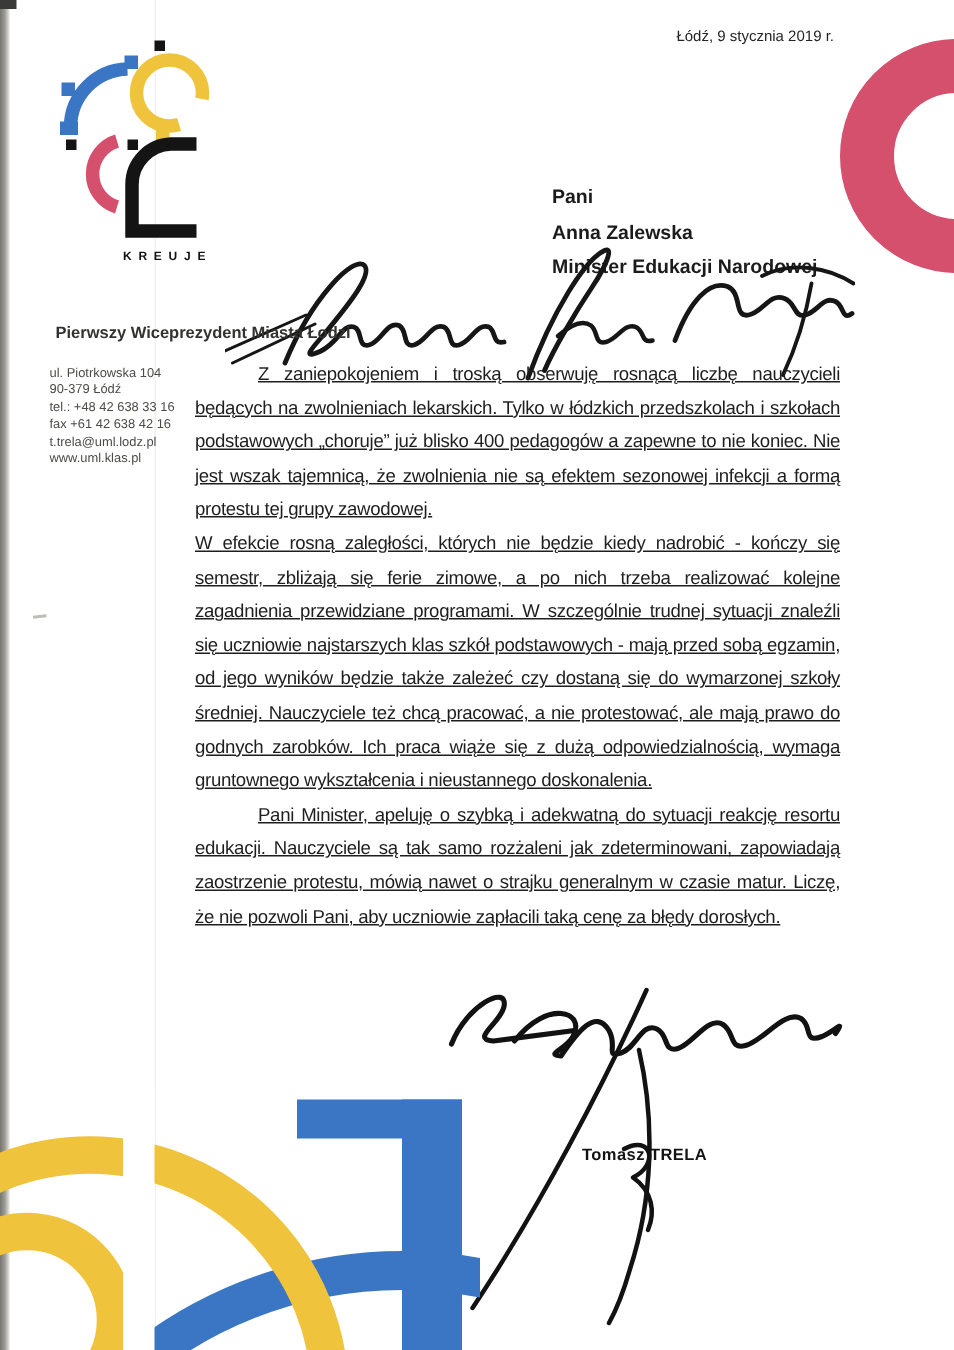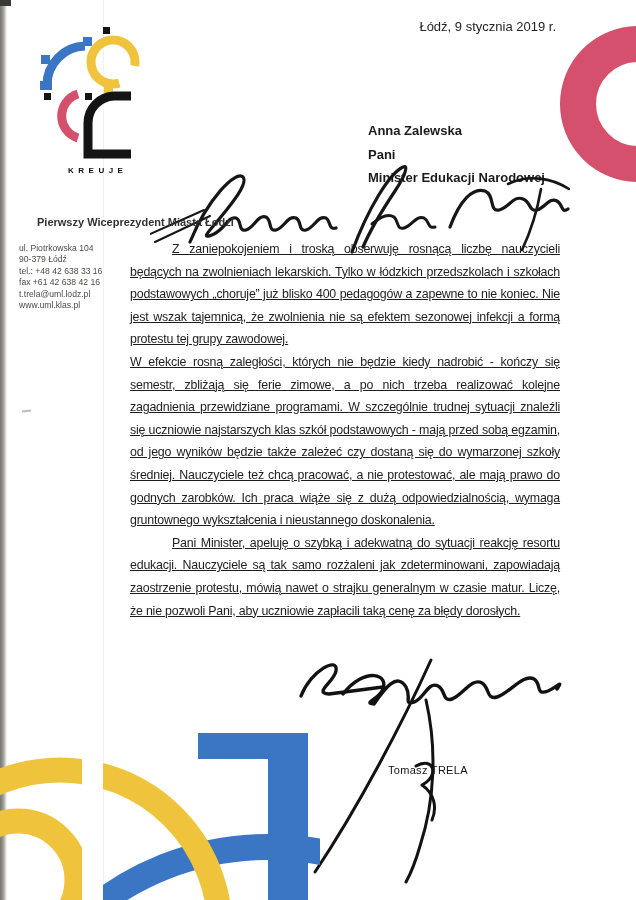--- a/index.html
+++ b/index.html
@@ -9,51 +9,51 @@
     font-family:"Liberation Sans",sans-serif;color:#1d1d1d;
   }
   
   .scan-edge-left{position:absolute;left:0;top:0;width:7px;height:900px;
     background:linear-gradient(to right,#76756f 0%,#9b9a94 45%,#cfcdc7 75%,#ffffff 100%);}
   .scan-corner-mark{position:absolute;left:0;top:0;width:11px;height:6px;background:#3a3a38;}
   .fold-line{position:absolute;left:103px;top:0;width:1px;height:900px;background:rgba(60,60,60,0.07);}
   .scan-dash{position:absolute;left:22px;top:410px;width:9px;height:2px;background:#bdbcb6;transform:rotate(-6deg);}
 
   
-  .date-line{position:absolute;top:19px;right:80px;font-size:13px;color:#242424;}
+  .date-line{position:absolute;top:19px;right:80px;font-size:10px;color:#242424;}
   .red-ring{position:absolute;left:552px;top:14px;width:180px;height:185px;}
 
   
   .logo{position:absolute;left:36px;top:24px;width:110px;height:142px;}
-  .logo-tagline{position:absolute;left:68px;top:166px;font-size:8px;font-weight:bold;
+  .logo-tagline{position:absolute;left:82px;top:166px;font-size:8px;font-weight:bold;
     letter-spacing:4.5px;color:#111;}
 
   
   .recipient{position:absolute;left:368px;top:119px;font-size:13px;font-weight:bold;
     line-height:23.5px;color:#1b1b1b;}
   .recipient div{white-space:nowrap;}
 
   
   .salutation{position:absolute;left:150px;top:160px;width:420px;height:100px;}
   .signature-scrawl{position:absolute;left:285px;top:648px;width:290px;height:250px;}
 
   
   .sender-title{position:absolute;left:37px;top:216px;font-size:11px;font-weight:bold;color:#323230;white-space:nowrap;}
-  .sender-contact{position:absolute;left:19px;top:243px;font-size:8.6px;line-height:11.4px;color:#4c4b47;}
+  .sender-contact{position:absolute;left:33px;top:243px;font-size:8.6px;line-height:11.4px;color:#4c4b47;}
   .sender-contact div{white-space:nowrap;}
 
   
   .body-text{position:absolute;left:130px;top:238px;width:430px;
     font-size:12.4px;line-height:22.6px;text-align:justify;color:#1e1e1e;
     letter-spacing:-0.2px;}
   .body-text p{margin:0;text-decoration:underline;}
   .body-text p.indent{text-indent:42px;}
 
   
-  .signer-name{position:absolute;left:388px;top:764px;font-size:11px;font-weight:normal;
+  .signer-name{position:absolute;left:388px;top:764px;font-size:11px;font-weight:bold;
     letter-spacing:0.3px;color:#141414;white-space:nowrap;}
 
   
   .bottom-art{position:absolute;left:0;top:725px;width:320px;height:175px;}
 </style>
 </head>
 <body>
 
 <div class="page">
 
@@ -82,22 +82,22 @@
   </svg>
   <div class="logo-tagline">KREUJE</div>
 
   <div class="date-line">Łódź, 9 stycznia 2019 r.</div>
 
   <svg class="red-ring" viewBox="0 0 180 185" aria-hidden="true">
     <circle cx="86" cy="90" r="60" fill="none" stroke="#d4506d" stroke-width="36"></circle>
   </svg>
 
   <div class="recipient">
+    <div>Pani</div>
     <div>Anna Zalewska</div>
-    <div>Pani</div>
     <div>Minister Edukacji Narodowej</div>
   </div>
 
   <svg class="salutation" viewBox="0 0 420 100" role="img" aria-label="Szanowna Pani Minister">
     <g fill="none" stroke="#161616" stroke-linecap="round" stroke-linejoin="round">
       <path stroke-width="2" d="M0,74 L54,50 M5,82 L60,56"></path>
       <path stroke-width="3.2" d="M40,82 C58,38 86,10 93,17 C99,24 78,48 66,63 C57,73 51,80 64,74 C76,68 78,56 86,58 C92,60 88,72 96,70 C104,68 108,54 116,57 C122,60 118,72 126,70 C134,68 138,55 146,58 C152,61 148,72 156,70 C164,68 168,55 176,58 C181,61 178,70 186,68"></path>
       <path stroke-width="3.2" d="M202,92 C218,48 240,13 253,7 C259,4 255,16 245,31 C233,49 219,73 213,87"></path>
       <path stroke-width="3" d="M222,64 C230,57 238,53 244,57 C249,61 246,70 254,68 C262,66 266,55 274,58 C280,61 277,69 285,67"></path>
       <path stroke-width="3.2" d="M300,67 C310,40 323,27 335,31 C345,35 339,52 349,50 C359,48 363,35 373,39 C381,42 379,52 387,50 C395,48 399,37 407,41 C413,44 411,54 418,49"></path>

